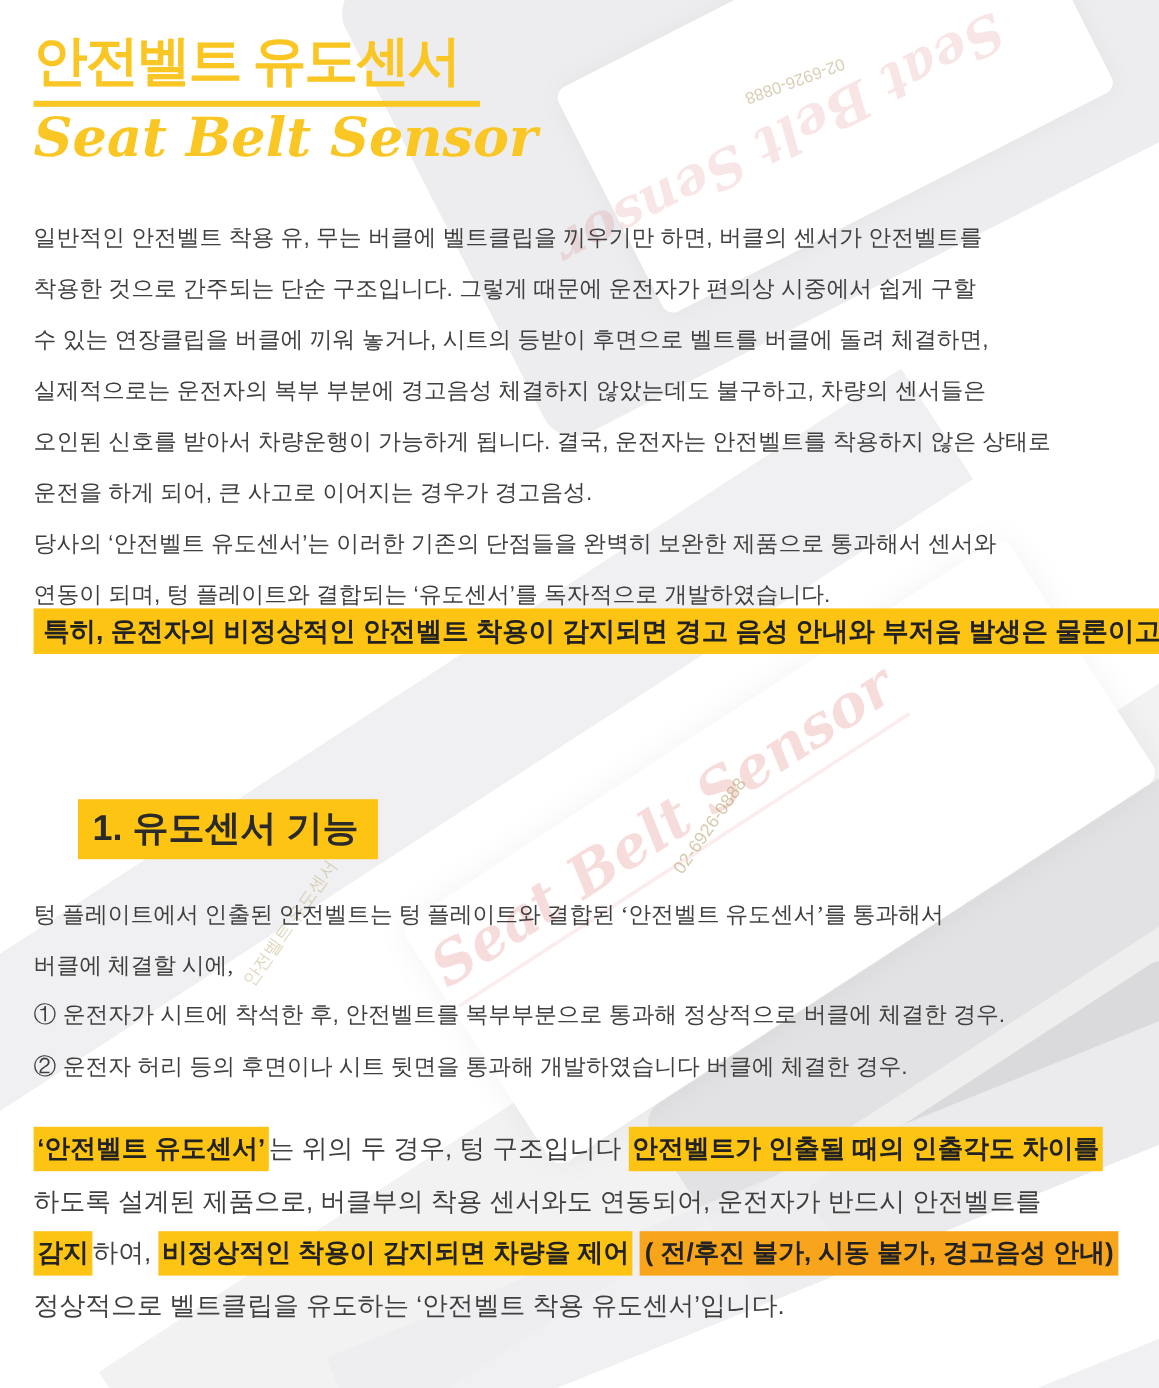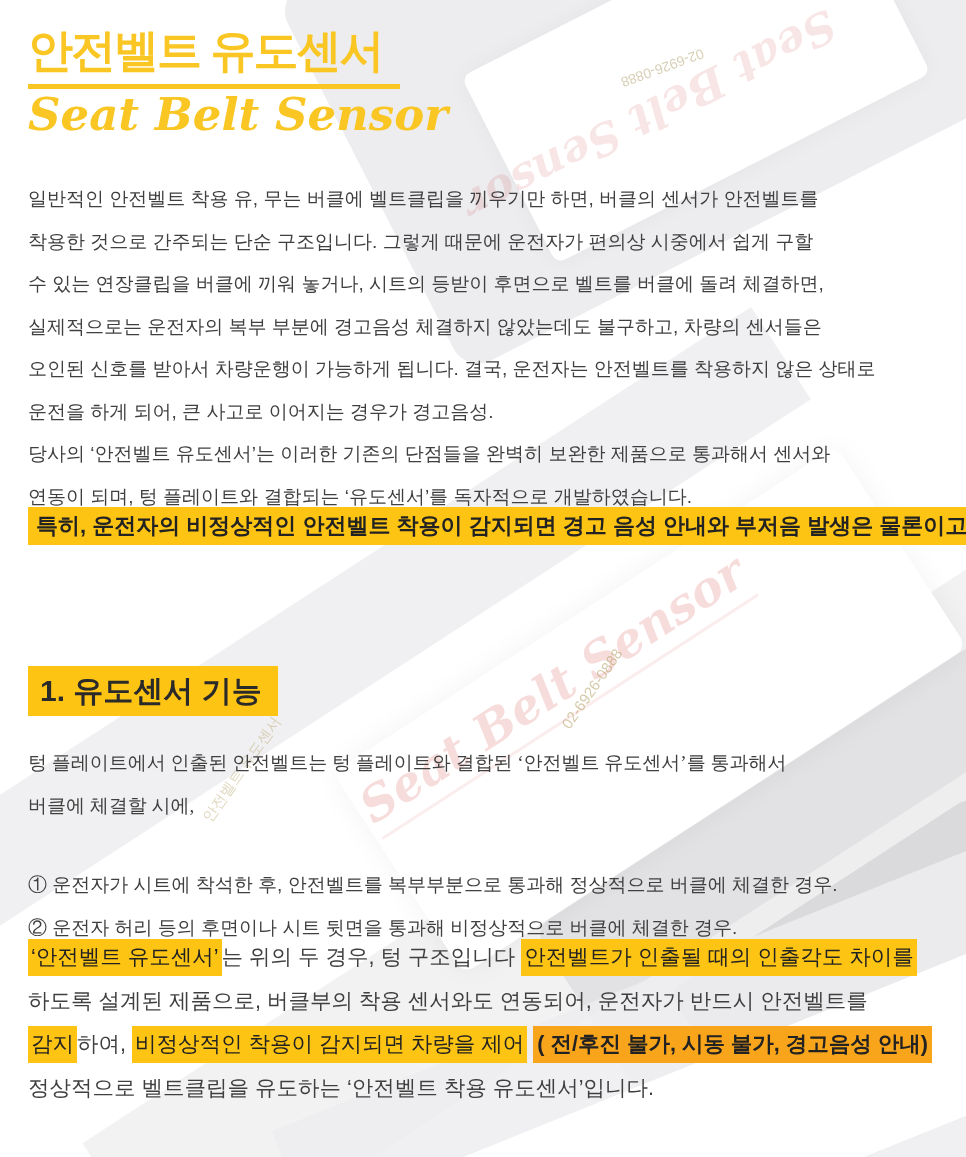--- a/index.html
+++ b/index.html
@@ -132,21 +132,21 @@
     padding:9px 16px 9px 12px;
     white-space:nowrap;
   }
   .c-line{
     font-size:21.5px;line-height:43.5px;font-weight:500;
     color:var(--body-text);white-space:nowrap;
   }
   .c-line .hl{
     background:var(--yellow-hl);
     color:var(--dark-text);
-    font-weight:400;
+    font-weight:700;
     padding:6px 3px 7px 3px;
     text-align:center;
   }
   .c-line .hl-o{
     background:var(--orange-hl);
     color:var(--dark-text);
     font-weight:700;
     padding:6px 4px 7px 4px;
     margin-left:6px;
   }
@@ -189,32 +189,32 @@
       <div class="p-line">오인된 신호를 받아서 차량운행이 가능하게 됩니다. 결국, 운전자는 안전벨트를 착용하지 않은 상태로</div>
       <div class="p-line">운전을 하게 되어, 큰 사고로 이어지는 경우가 경고음성.</div>
       <div class="p-line">당사의 ‘안전벨트 유도센서’는 이러한 기존의 단점들을 완벽히 보완한 제품으로 통과해서 센서와</div>
       <div class="p-line">연동이 되며, 텅 플레이트와 결합되는 ‘유도센서’를 독자적으로 개발하였습니다.</div>
     </div>
 
     <div class="abs" style="top:507px;">
       <div class="hl-line">특히, 운전자의 비정상적인 안전벨트 착용이 감지되면 경고 음성 안내와 부저음 발생은 물론이고,</div>
     </div>
 
-    <div class="abs" style="top:666px;">
+    <div class="abs" style="top:666px;margin-left:37px;">
       <span class="sec-heading">1. 유도센서 기능</span>
     </div>
 
     <div class="abs" style="top:742px;font-family:Liberation Serif, serif;">
       <div class="p-line">텅 플레이트에서 인출된 안전벨트는 텅 플레이트와 결합된 ‘안전벨트 유도센서’를 통과해서</div>
       <div class="p-line">버클에 체결할 시에,</div>
     </div>
 
-    <div class="abs" style="top:864px;">
+    <div class="abs" style="top:826px;">
       <div class="p-line">① 운전자가 시트에 착석한 후, 안전벨트를 복부부분으로 통과해 정상적으로 버클에 체결한 경우.</div>
-      <div class="p-line">② 운전자 허리 등의 후면이나 시트 뒷면을 통과해 비정상적으로 버클에 체결한 경우.</div>
+      <div class="p-line">② 운전자 허리 등의 후면이나 시트 뒷면을 통과해 개발하였습니다 버클에 체결한 경우.</div>
     </div>
 
     <div class="abs" style="top:936px;">
       <div class="c-line">
         <span class="hl">‘안전벨트 유도센서’</span><span>는 위의 두 경우, 텅 구조입니다 </span><span class="hl">안전벨트가 인출될 때의 인출각도 차이를</span>
       </div>
       <div class="c-line">하도록 설계된 제품으로, 버클부의 착용 센서와도 연동되어, 운전자가 반드시 안전벨트를</div>
       <div class="c-line">
         <span class="hl">감지</span><span>하여, </span><span class="hl">비정상적인 착용이 감지되면 차량을 제어</span><span class="hl-o">( 전/후진 불가, 시동 불가, 경고음성 안내)</span>
       </div>

